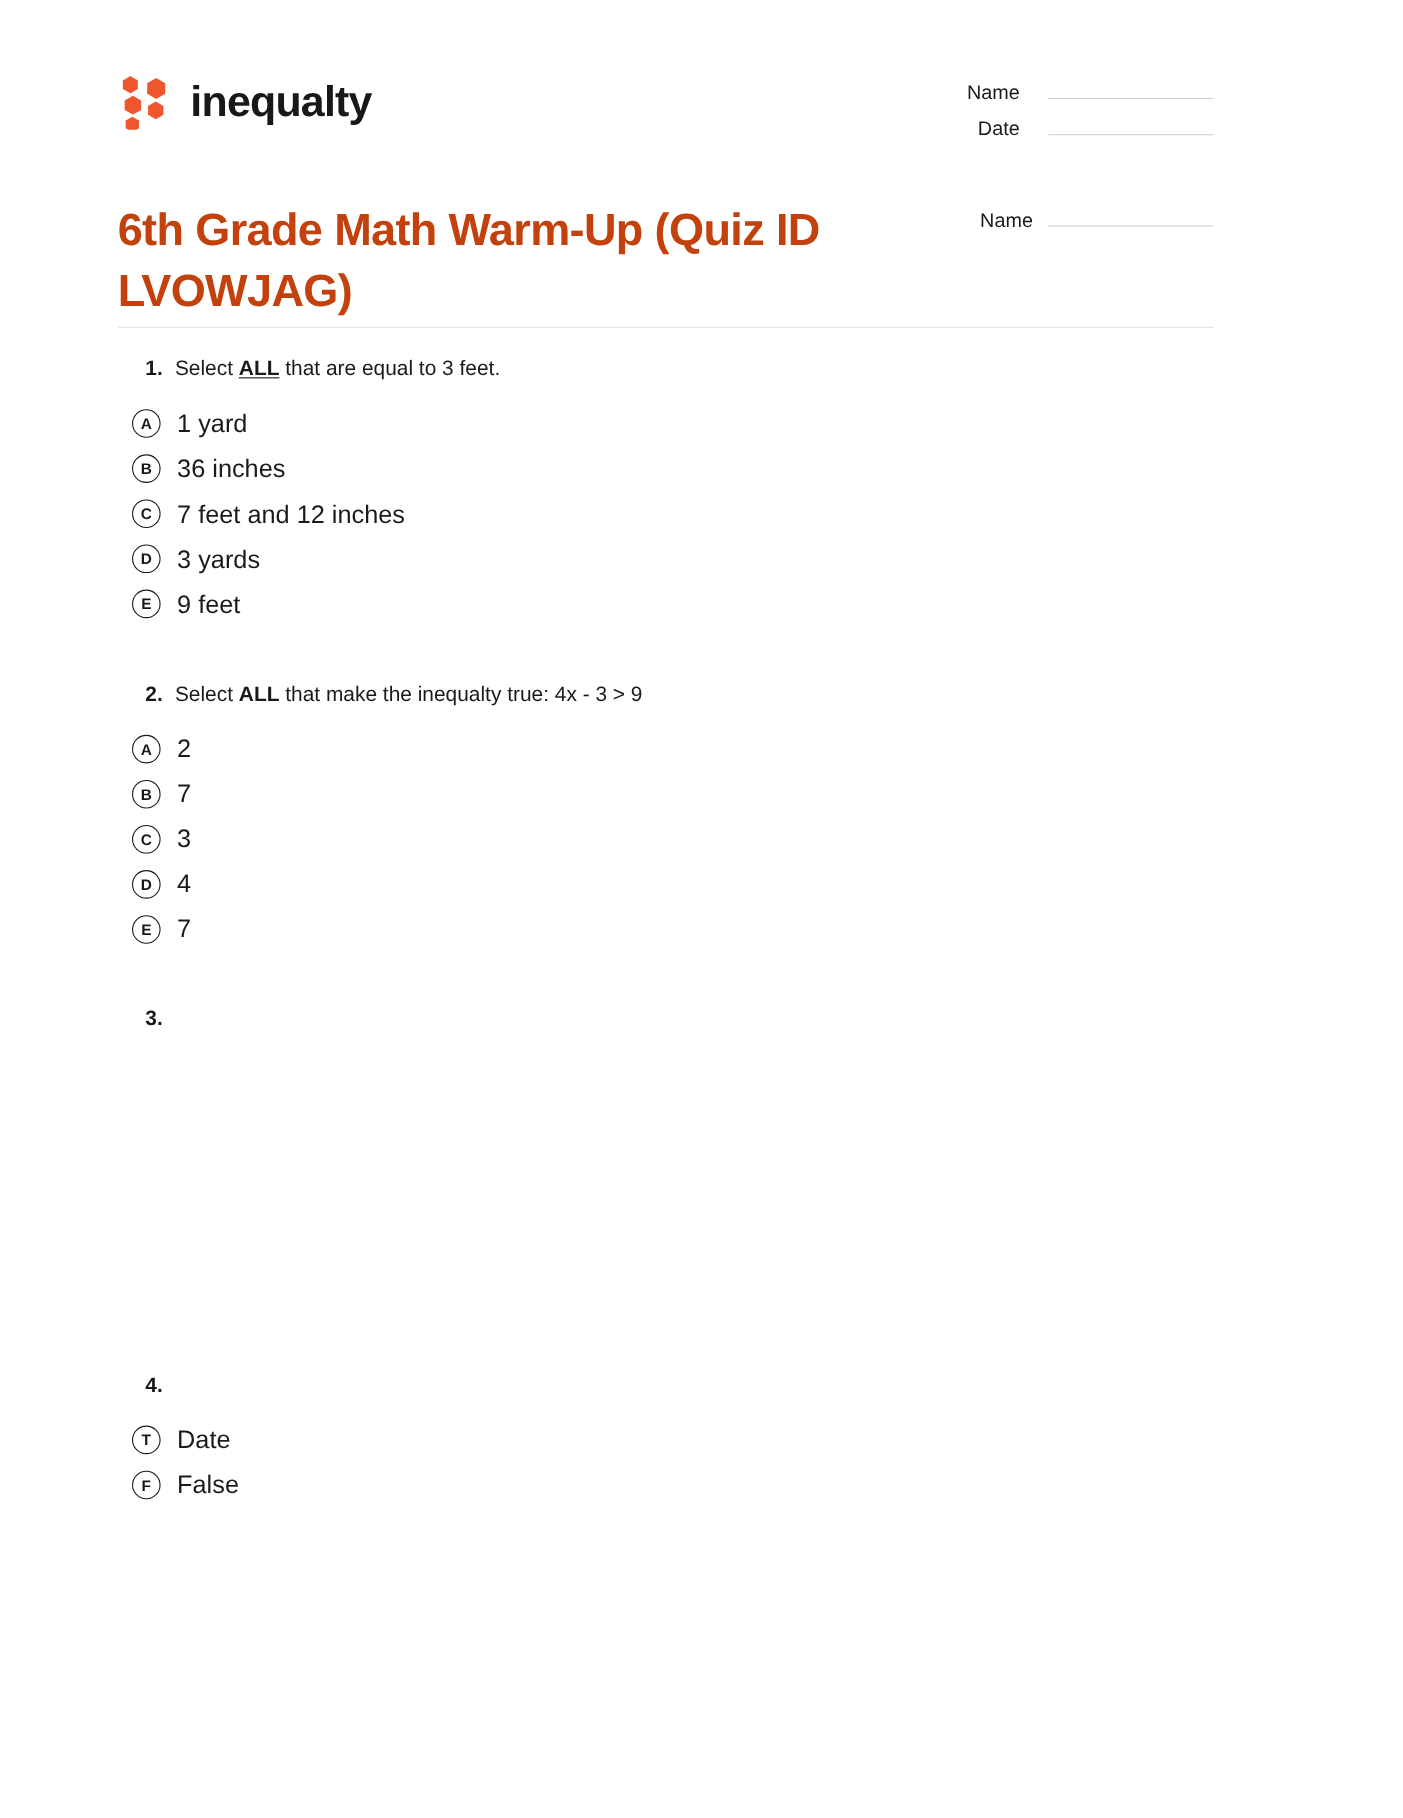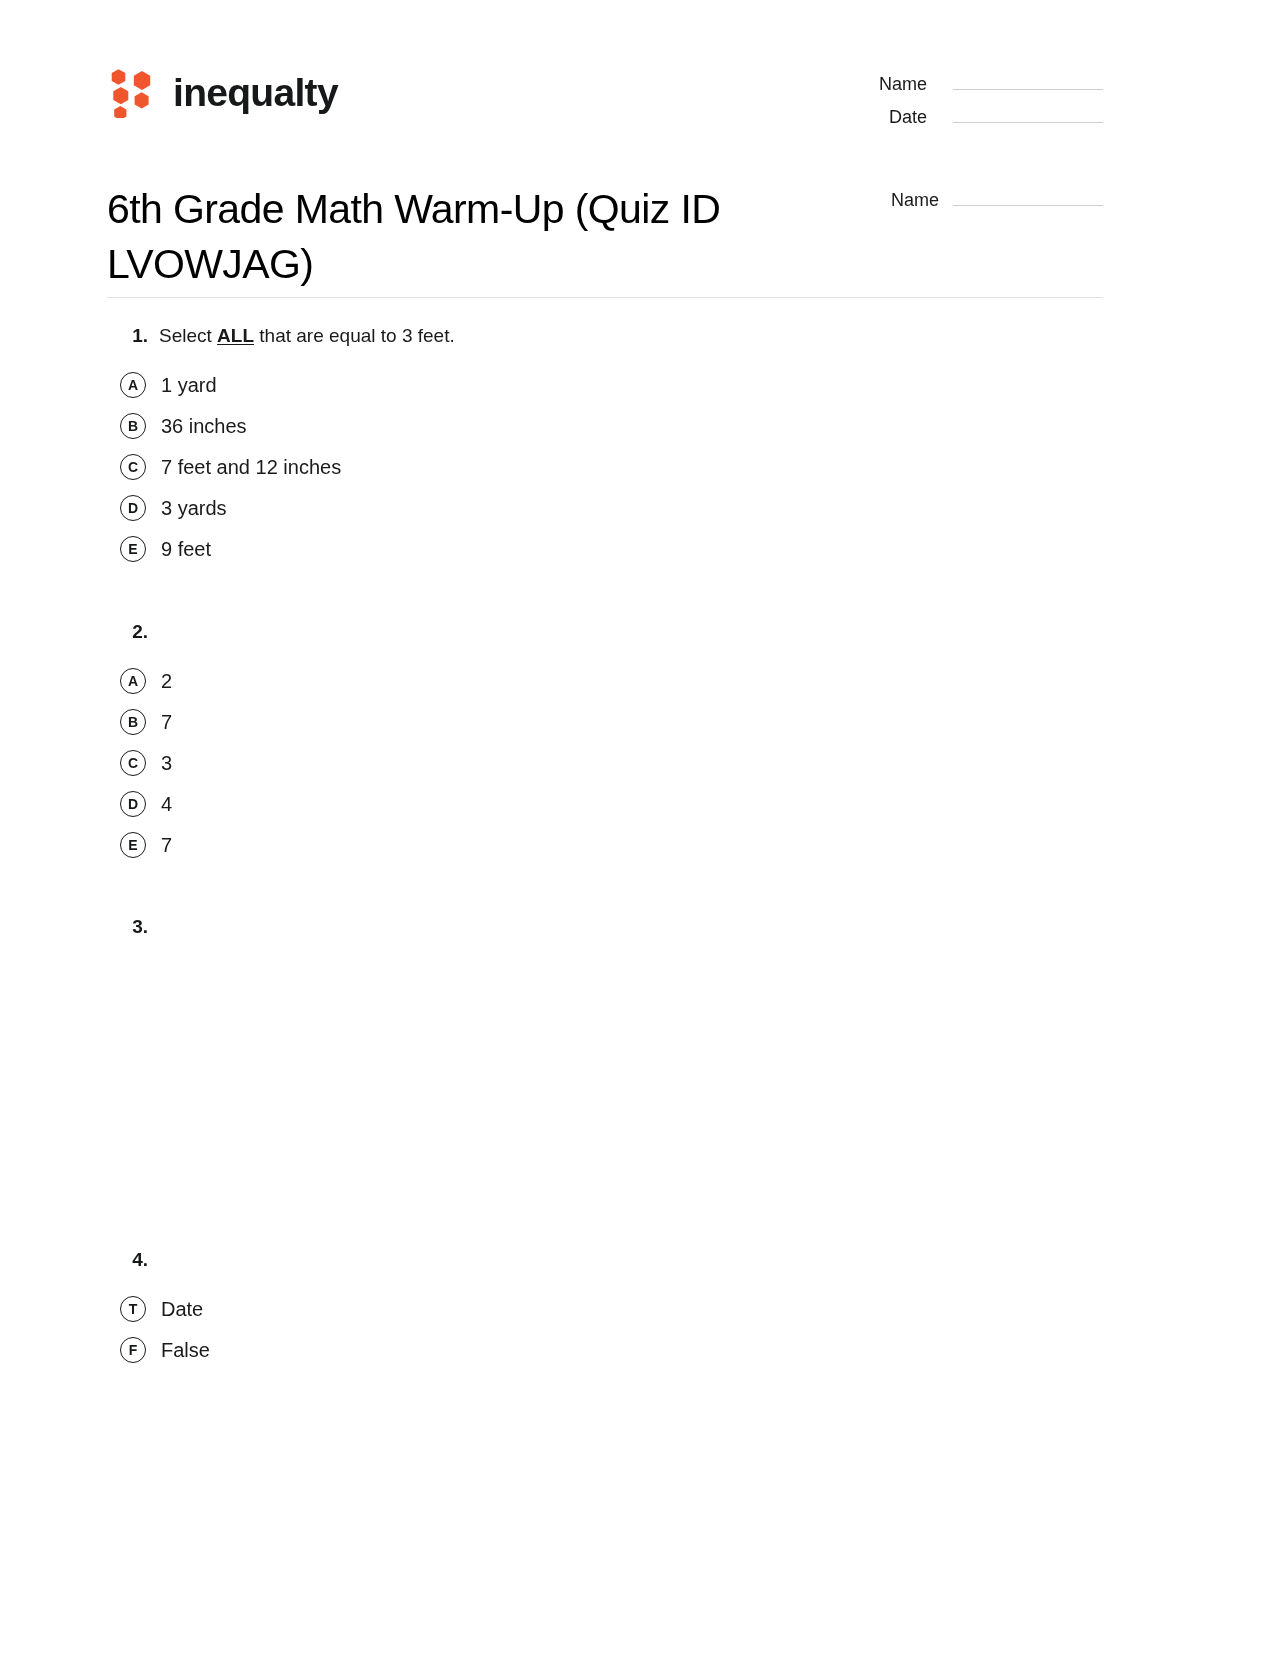--- a/index.html
+++ b/index.html
@@ -85,24 +85,24 @@
     gap: 14px;
   }
 
   
   .title {
     position: absolute;
     left: 107px;
     top: 155px;
     width: 730px;
     font-size: 41px;
-    font-weight: 400;
+    font-weight: 700;
     line-height: 1.32;
     letter-spacing: -0.6px;
-    color: #000000;
+    color: #c2410c;
   }
 
   .rule {
     position: absolute;
     left: 107px;
     top: 297px;
     width: 996px;
     height: 1px;
     background: #e0e0e0;
   }
@@ -163,21 +163,21 @@
     display: flex;
     align-items: center;
     justify-content: center;
     font-size: 14px;
     font-weight: 700;
     color: #17181a;
     box-sizing: border-box;
     line-height: 1;
   }
   .choice-text {
-    font-size: 20px;
+    font-size: 23px;
     color: #1a1a1a;
     line-height: 1.5;
     padding-left: 2px;
   }
 
   .q-gap-short { height: 48px; }
   .q-gap-tall  { height: 290px; }
 </style>
 </head>
 <body>
@@ -255,20 +255,21 @@
           <div class="bubble-cell">
             <div class="bubble">E</div>
           </div>
           <div class="choice-text">9 feet</div>
         </div>
         <div class="q-gap-short"></div>
       </div>
       <div class="question">
         <div class="q-head">
           <div class="q-num">2.</div>
+          <div class="q-text">Select <b>ALL</b> that make the inequalty true:   4x - 3 &gt; 9</div>
         </div>
         <div class="choice">
           <div class="bubble-cell">
             <div class="bubble">A</div>
           </div>
           <div class="choice-text">2</div>
         </div>
         <div class="choice">
           <div class="bubble-cell">
             <div class="bubble">B</div>

